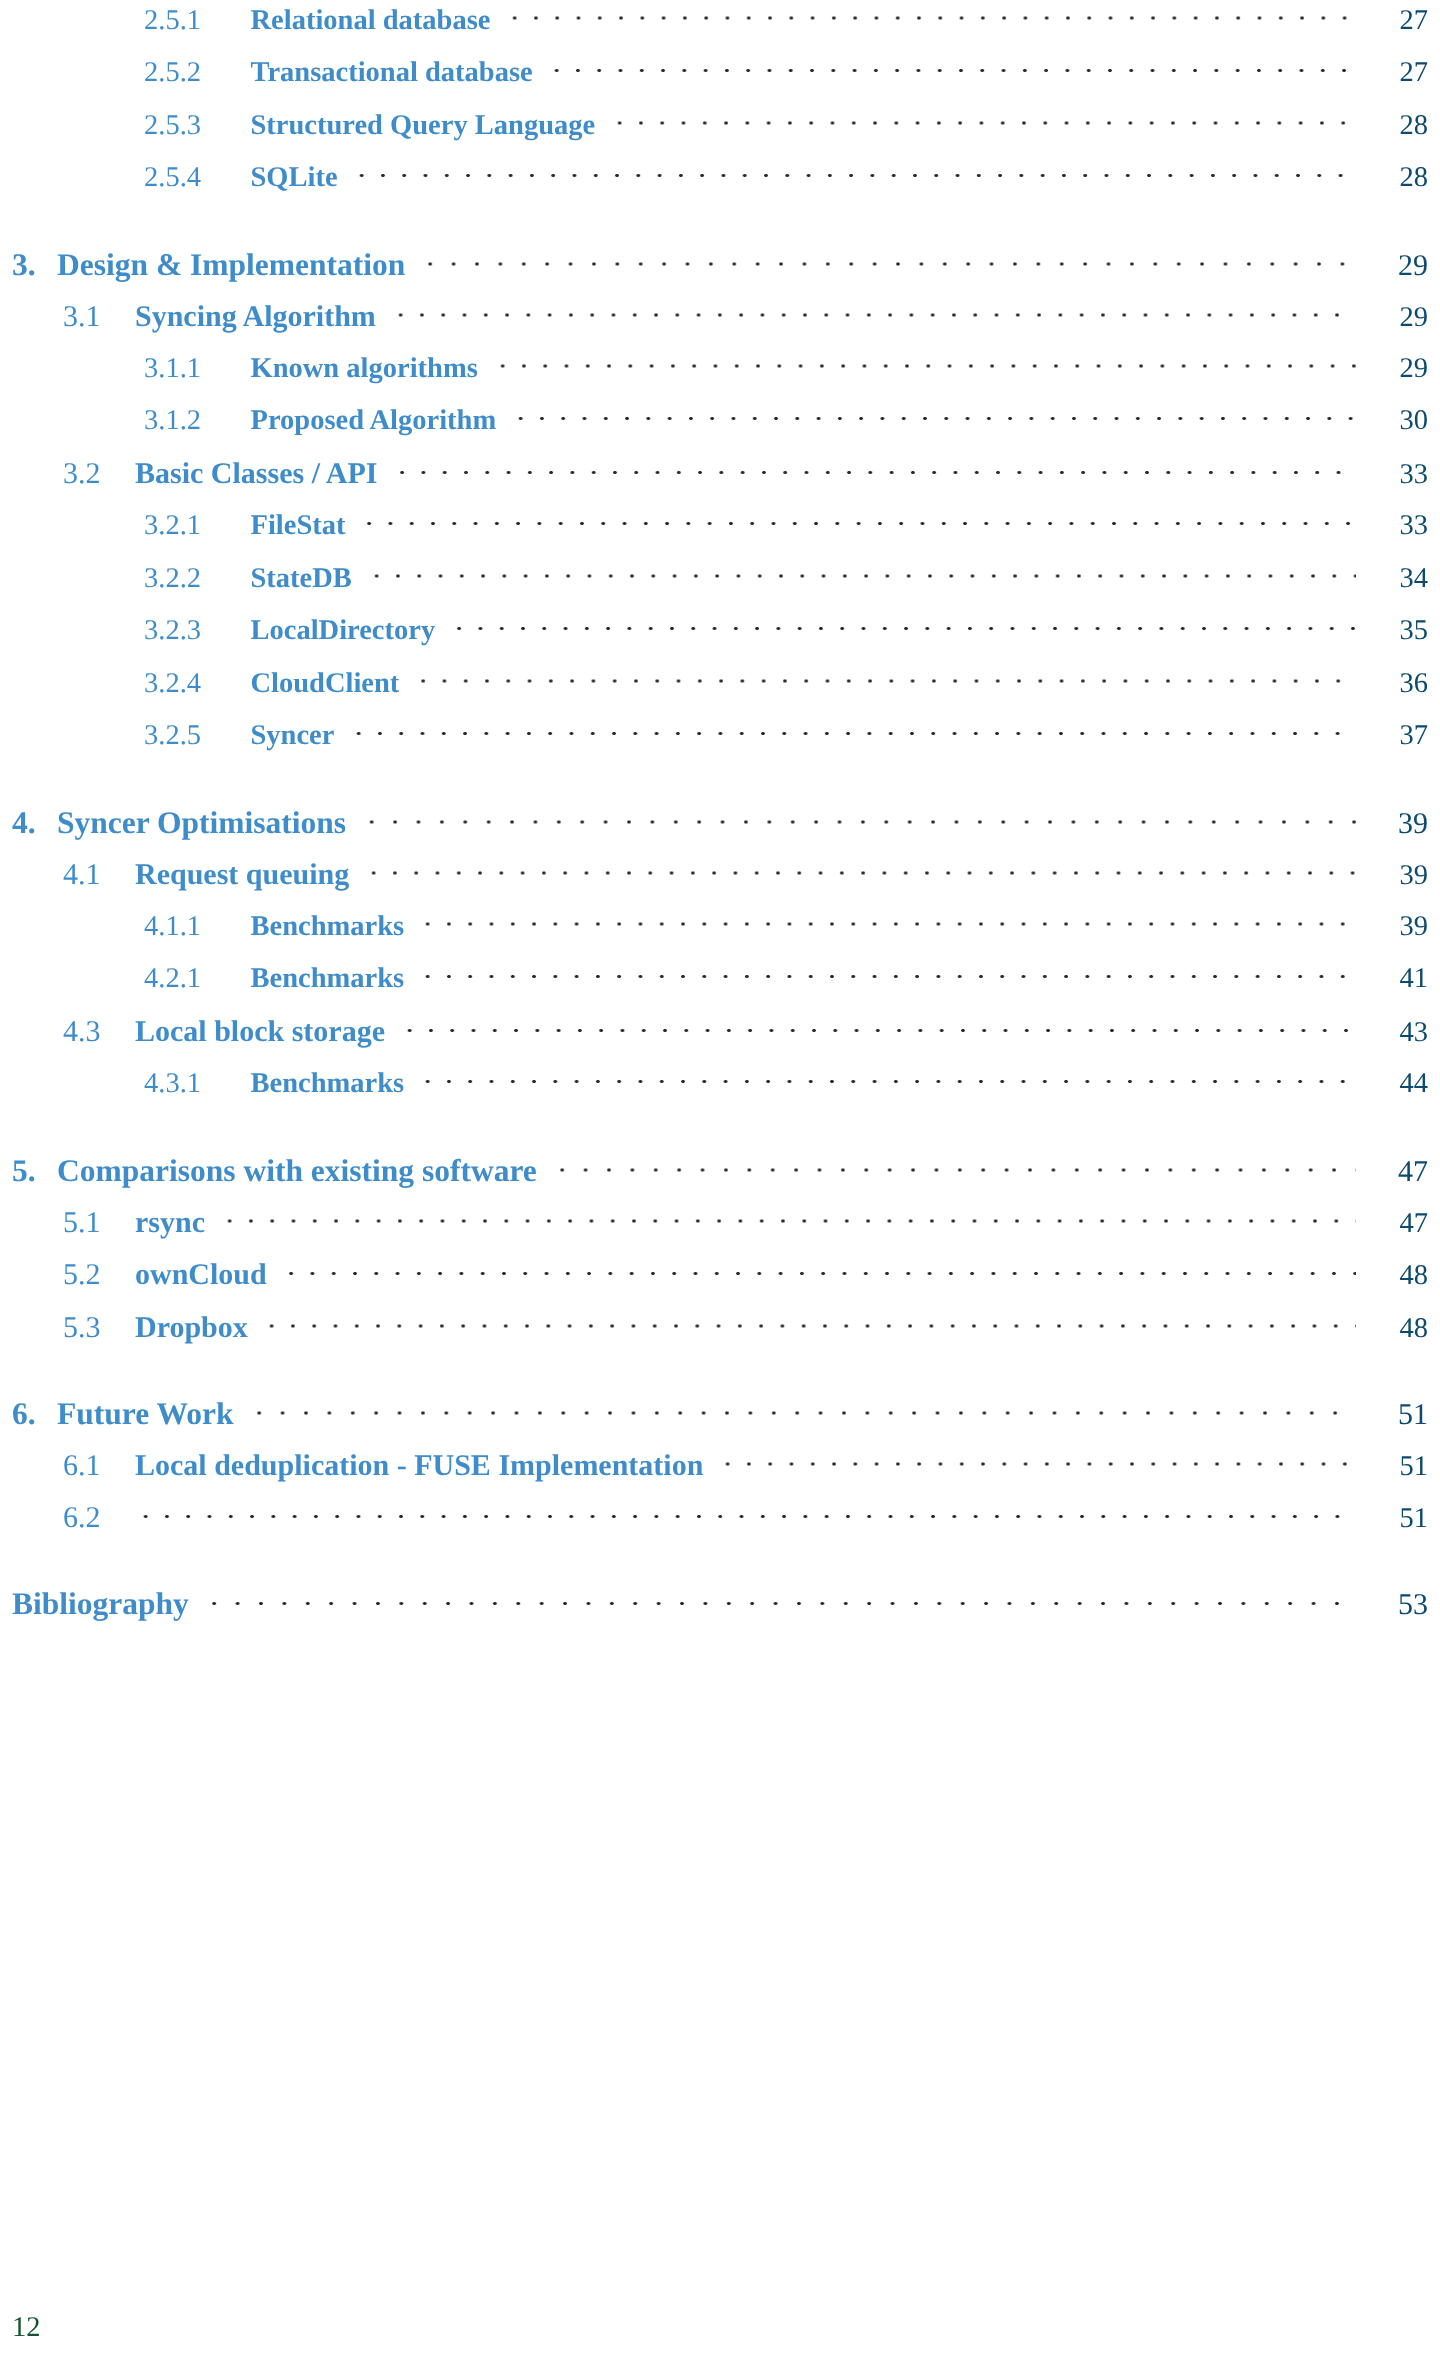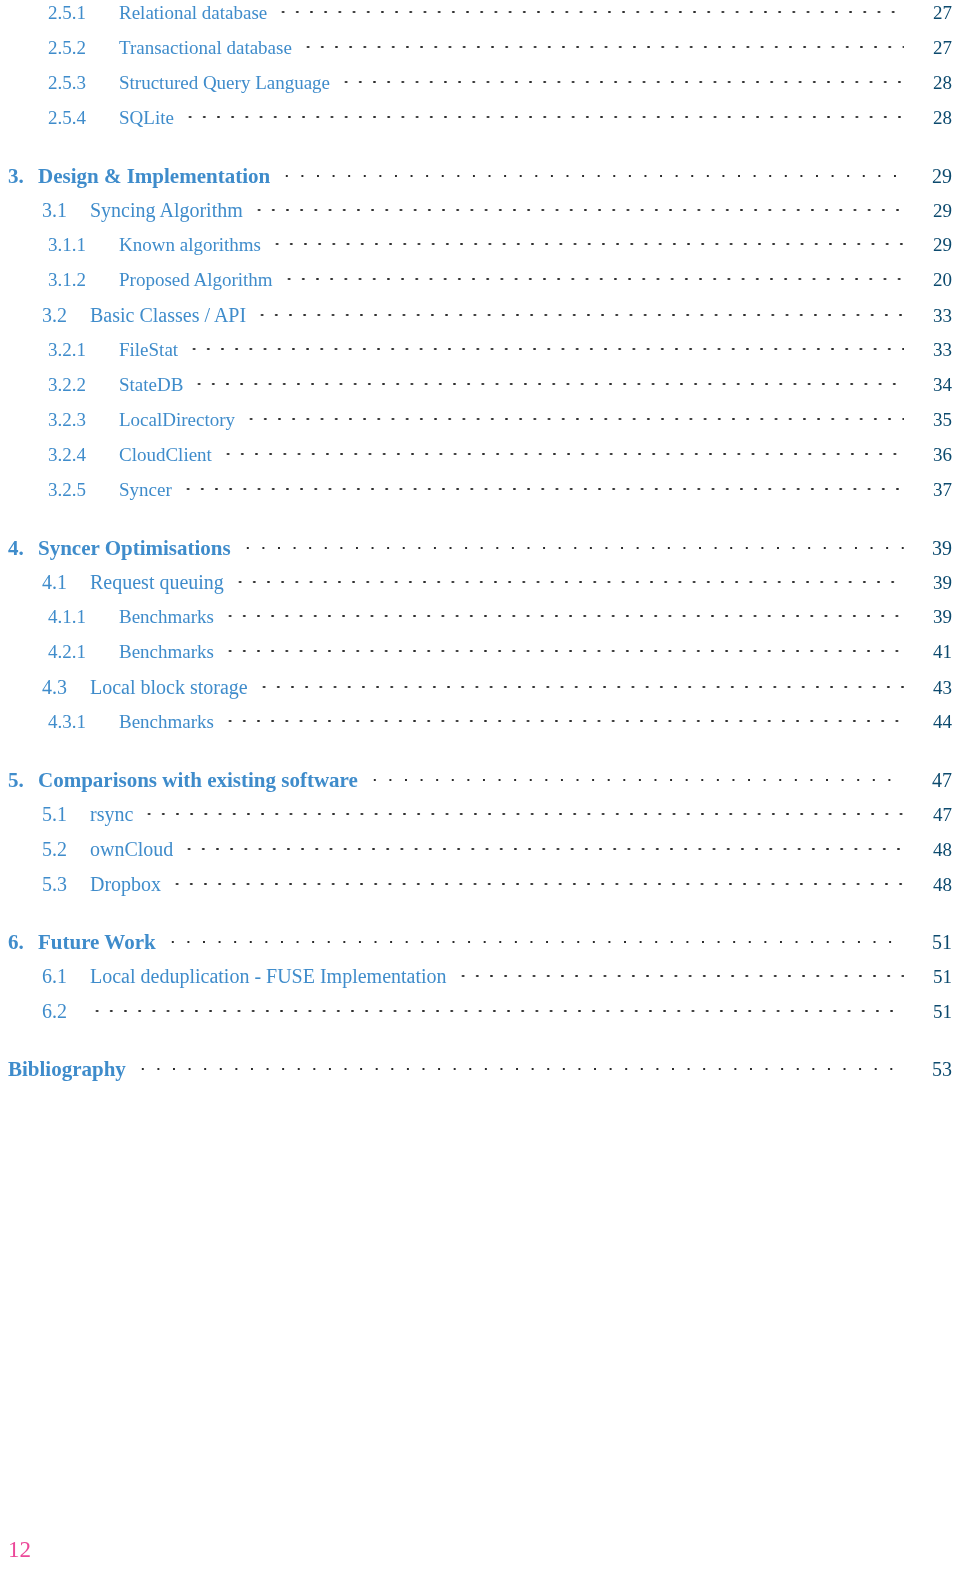--- a/index.html
+++ b/index.html
@@ -38,20 +38,21 @@
 
   .toc-num {
     flex: 0 0 auto;
     text-align: left;
     white-space: nowrap;
   }
   .toc-label {
     flex: 0 0 auto;
     white-space: nowrap;
     padding-right: 9px;
+    font-weight: bold;
   }
 
   
   .toc-dots {
     flex: 1 1 auto;
     position: relative;
     height: 1em;
     overflow: hidden;
     min-width: 10px;
   }
@@ -114,33 +115,33 @@
   .lvl2 .toc-page {
     font-size: 19px;
   }
 
   
   .lvl3 {
     font-size: 19px;
   }
   .lvl3 .toc-num {
     width: 71px;
-    margin-left: 48px;
+    margin-left: 96px;
   }
   .lvl3 .toc-page {
     font-size: 19px;
   }
 
   
   #folio {
     position: absolute;
     left: 8px;
     bottom: 14px;
-    font-size: 23px;
-    color: #ec4899;
+    font-size: 19px;
+    color: #14532d;
     font-family: "Liberation Serif", "DejaVu Serif", serif;
   }
 </style>
 </head>
 <body>
 
 <div id="toc">
     <div class="toc-row lvl3">
       <span class="toc-num">2.5.1</span>
       <span class="toc-label">Relational database</span>
@@ -180,21 +181,21 @@
     <div class="toc-row lvl3">
       <span class="toc-num">3.1.1</span>
       <span class="toc-label">Known algorithms</span>
       <span class="toc-dots"></span>
       <span class="toc-page">29</span>
     </div>
     <div class="toc-row lvl3">
       <span class="toc-num">3.1.2</span>
       <span class="toc-label">Proposed Algorithm</span>
       <span class="toc-dots"></span>
-      <span class="toc-page">20</span>
+      <span class="toc-page">30</span>
     </div>
     <div class="toc-row lvl2">
       <span class="toc-num">3.2</span>
       <span class="toc-label">Basic Classes / API</span>
       <span class="toc-dots"></span>
       <span class="toc-page">33</span>
     </div>
     <div class="toc-row lvl3">
       <span class="toc-num">3.2.1</span>
       <span class="toc-label">FileStat</span>

